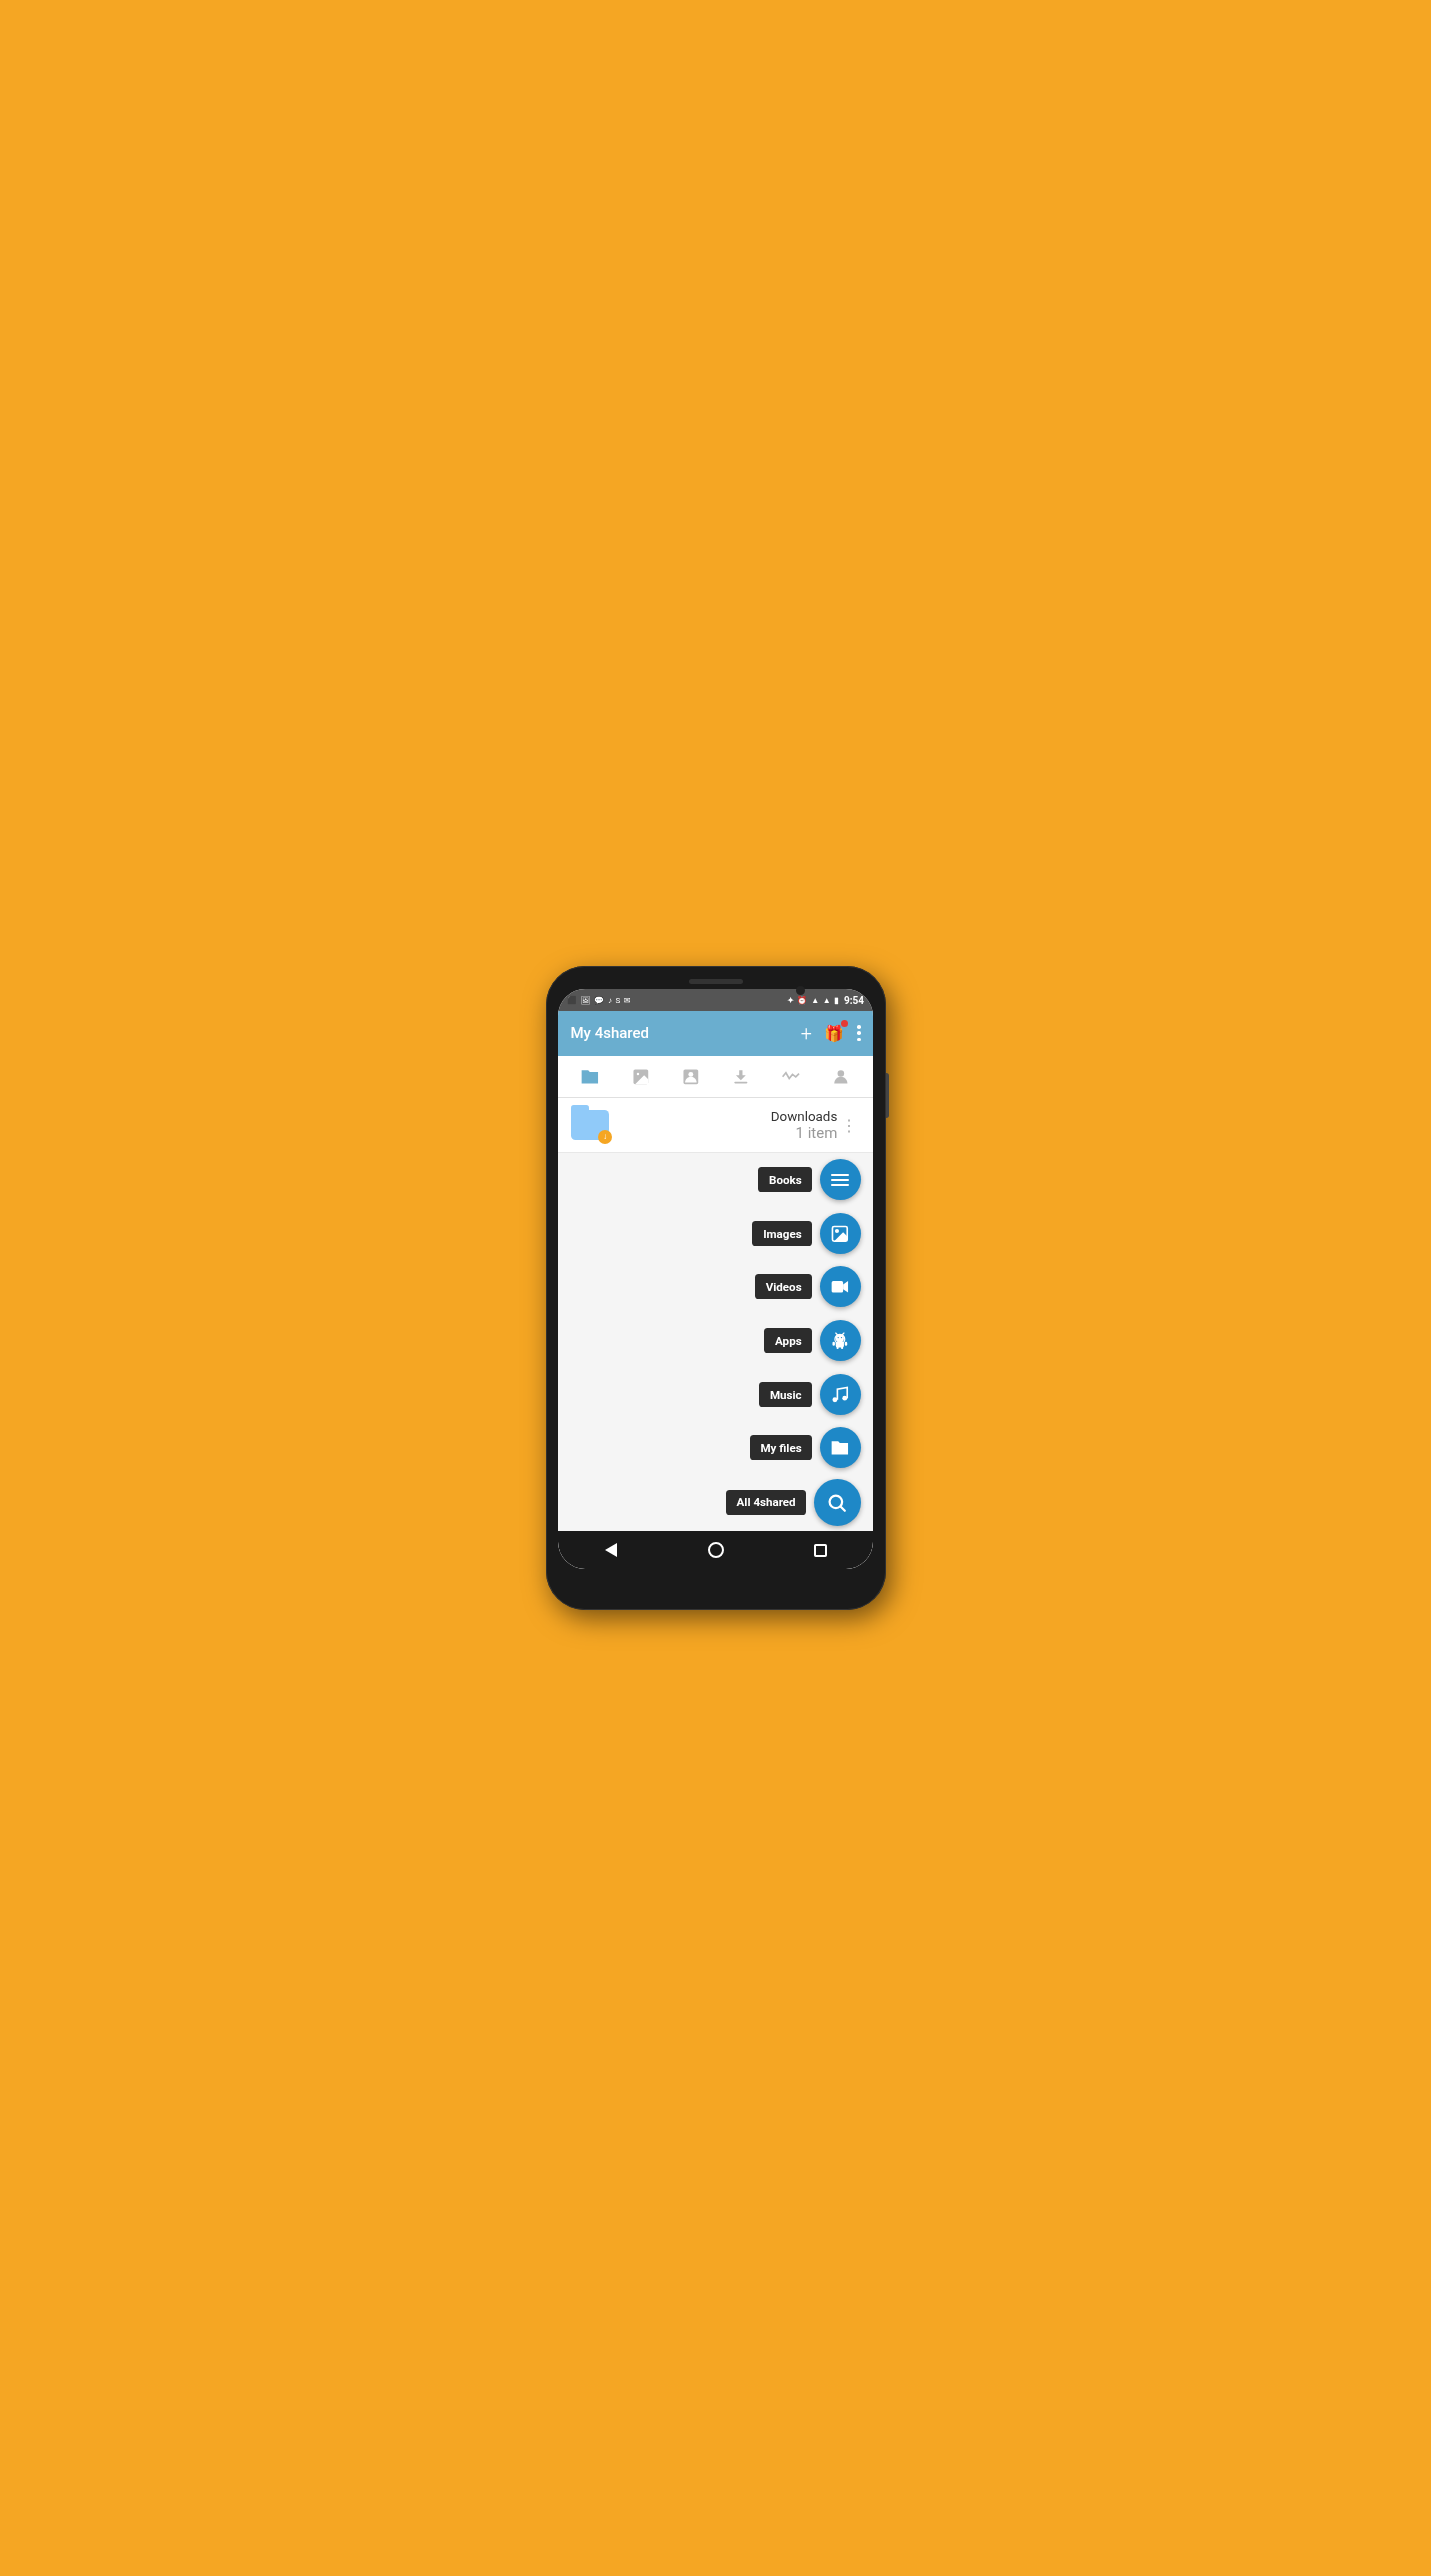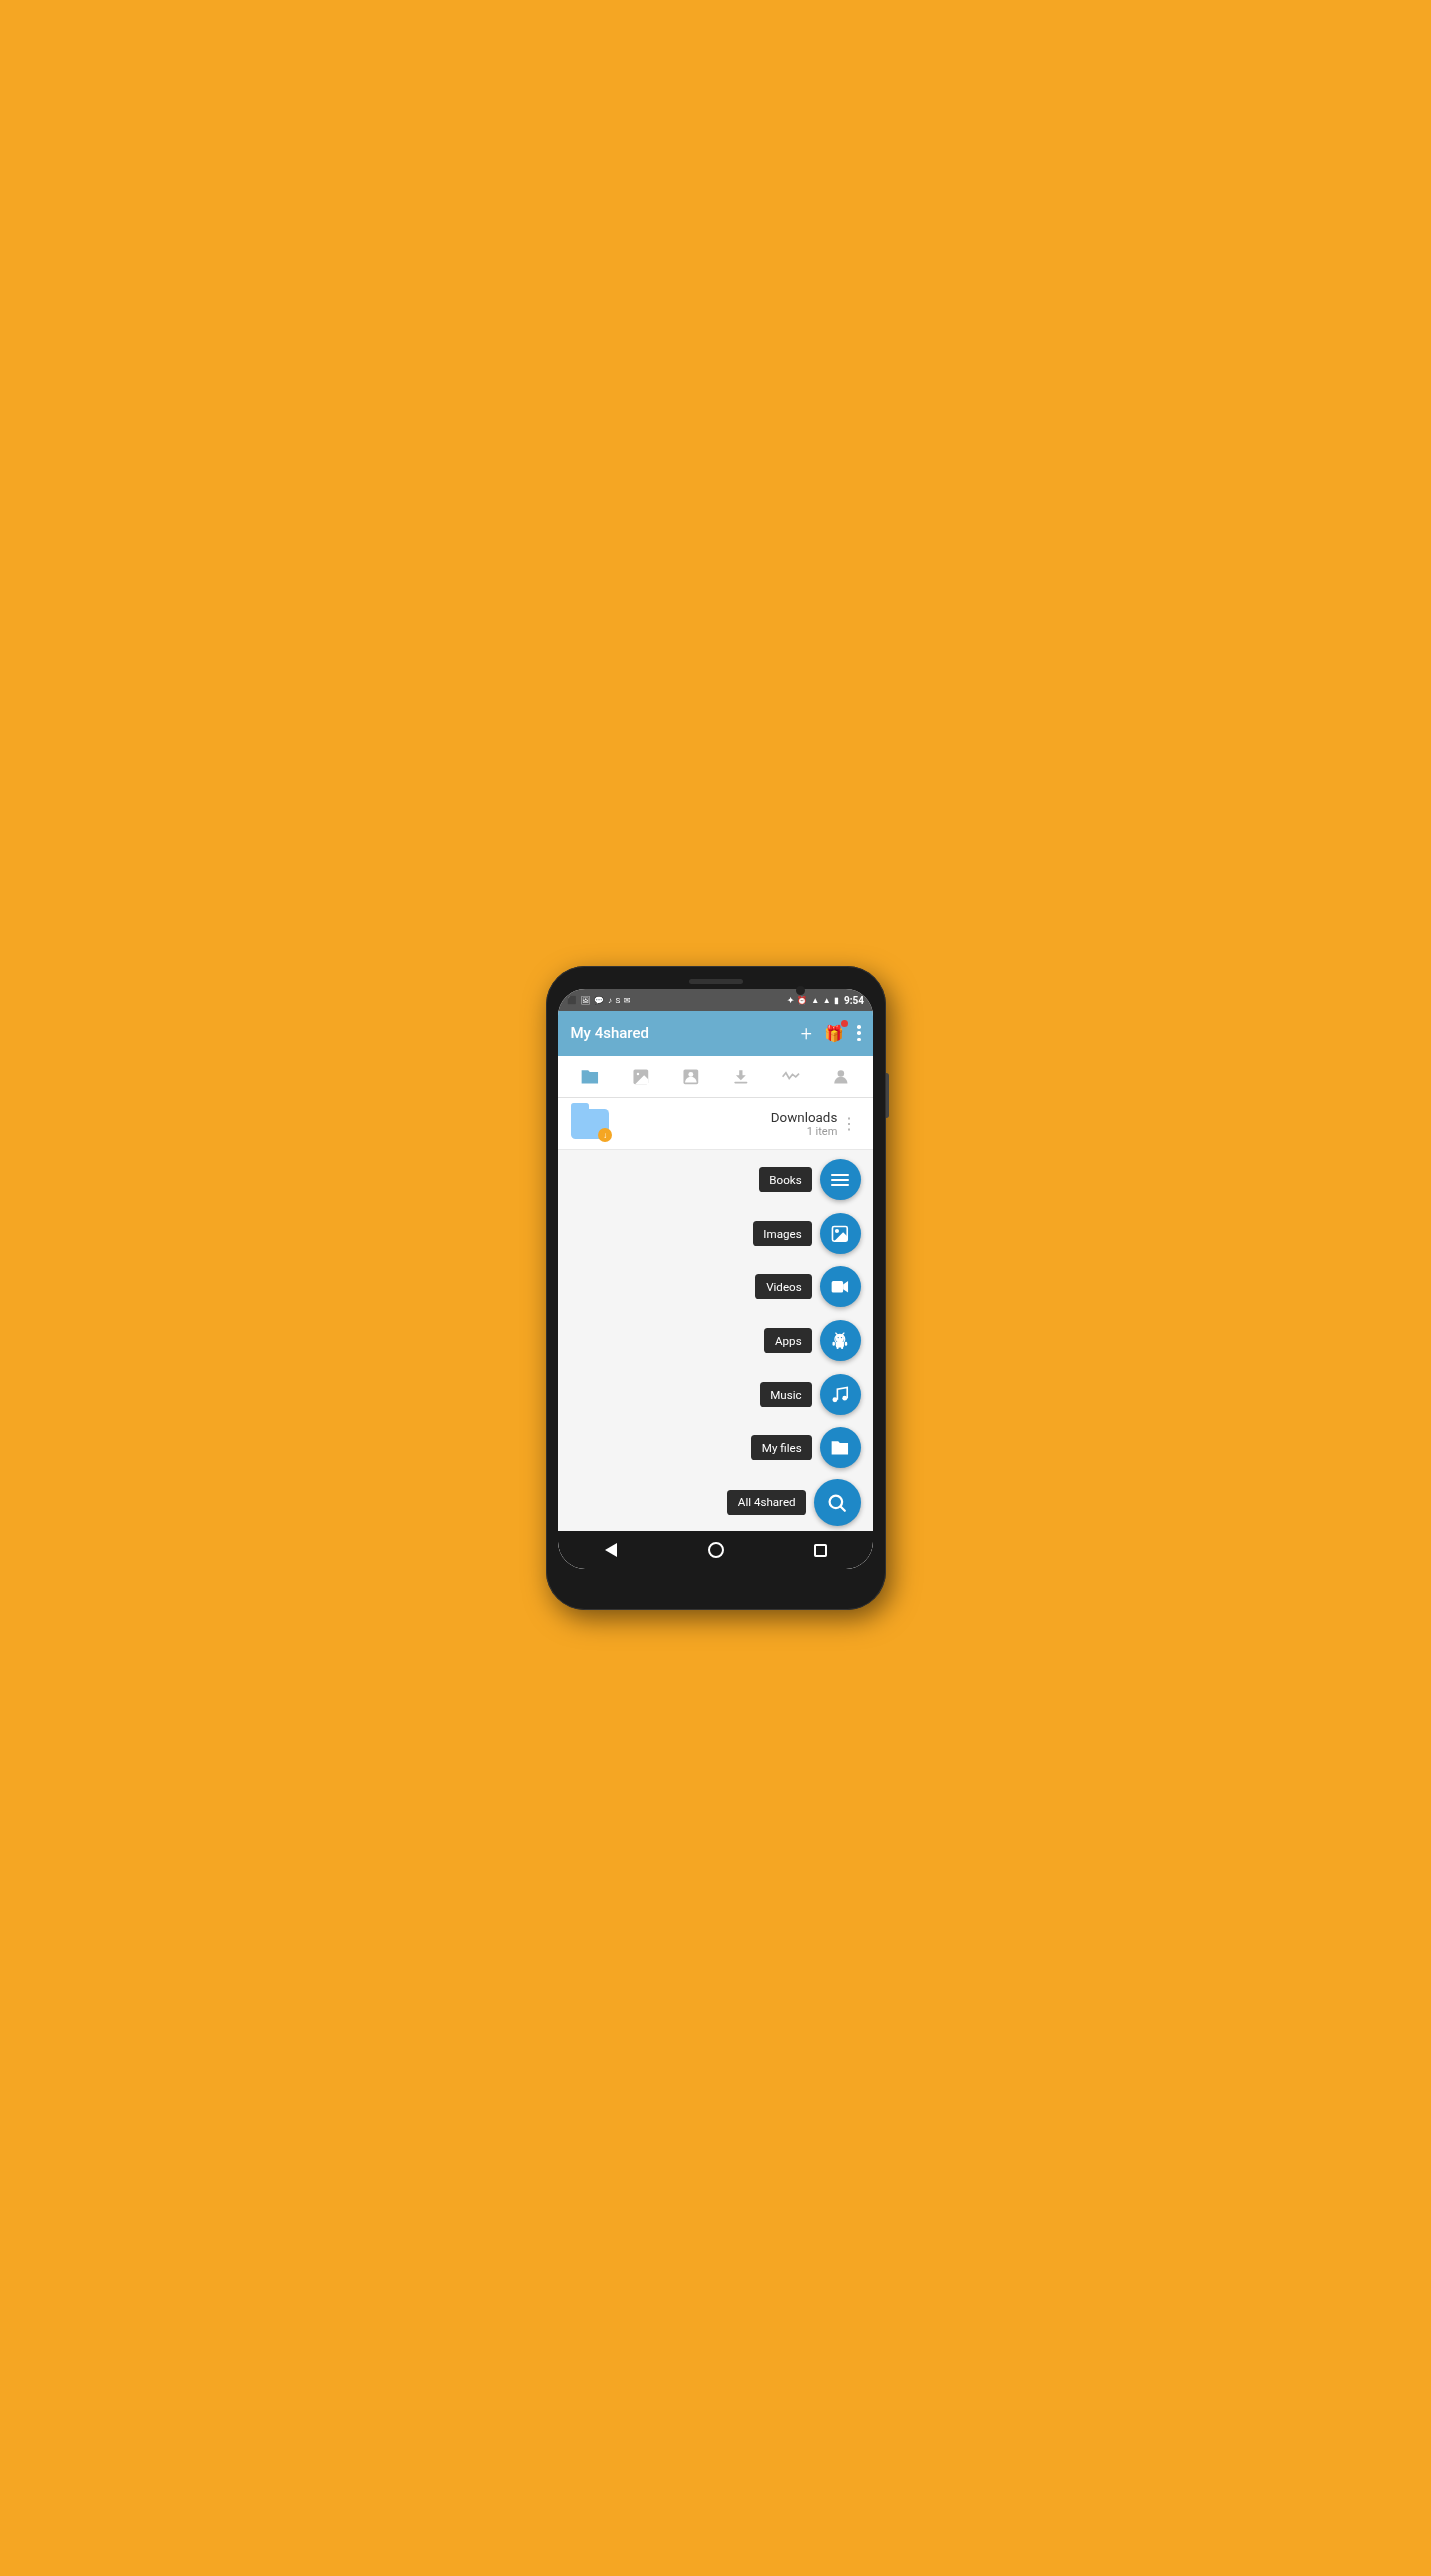--- a/index.html
+++ b/index.html
@@ -196,21 +196,21 @@
       text-align: right;
     }
 
     .downloads-name {
       font-size: 13.4px;
       color: #333;
       font-weight: 400;
     }
 
     .downloads-count {
-      font-size: 11px;
+      font-size: 15px;
       color: #999;
     }
 
     .downloads-more {
       color: #aaa;
       font-size: 16px;
       cursor: pointer;
       padding: 0 3.6px;
     }
 
@@ -234,20 +234,21 @@
       cursor: pointer;
     }
 
     .fab-label {
       background: #2c2c2c;
       color: #fff;
       padding: 5.4px 10.7px;
       border-radius: 3.6px;
       font-size: 11.6px;
       white-space: nowrap;
+      font-weight: bold;
     }
 
     .fab-btn {
       width: 41px;
       height: 41px;
       background: #1E88C7;
       border-radius: 50%;
       display: flex;
       align-items: center;
       justify-content: center;

